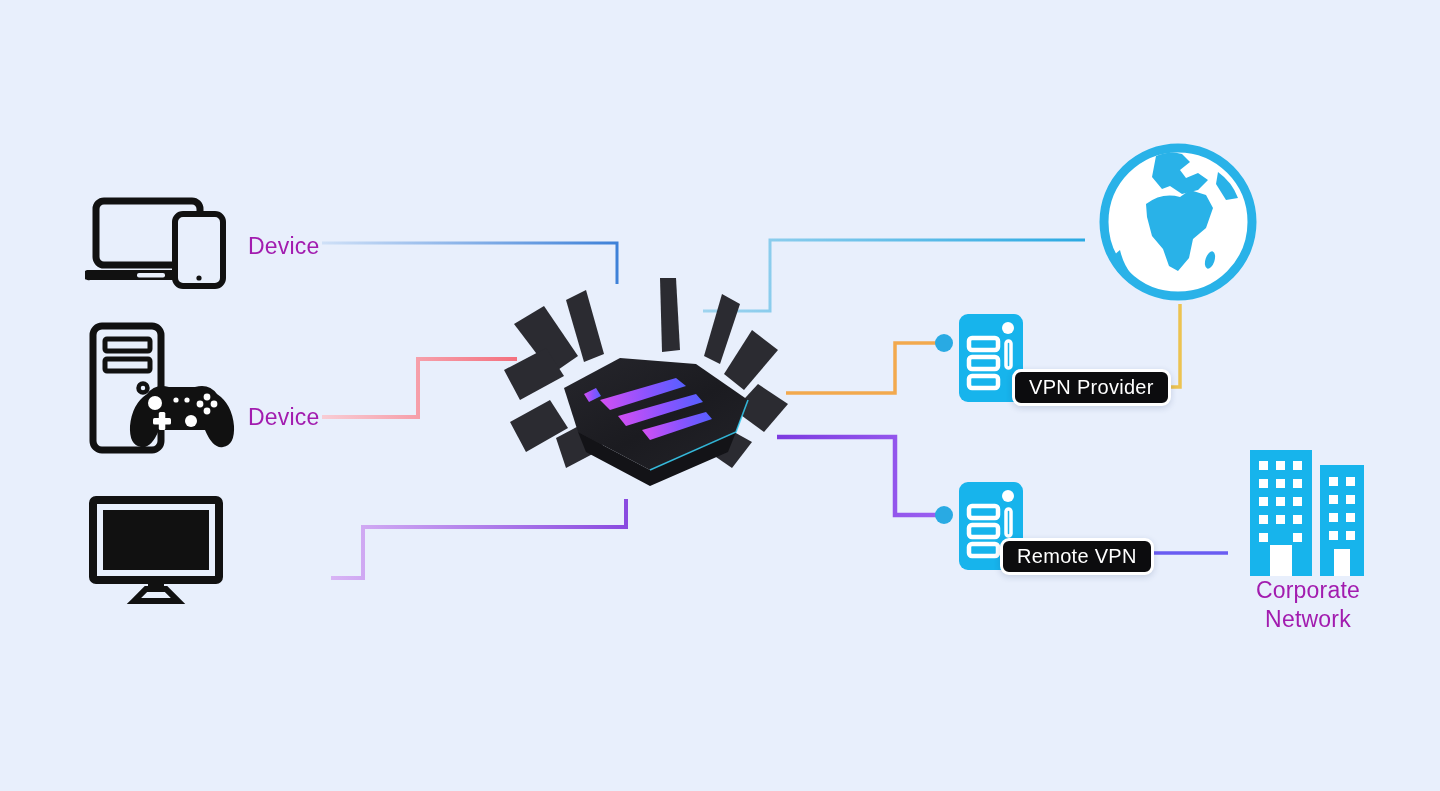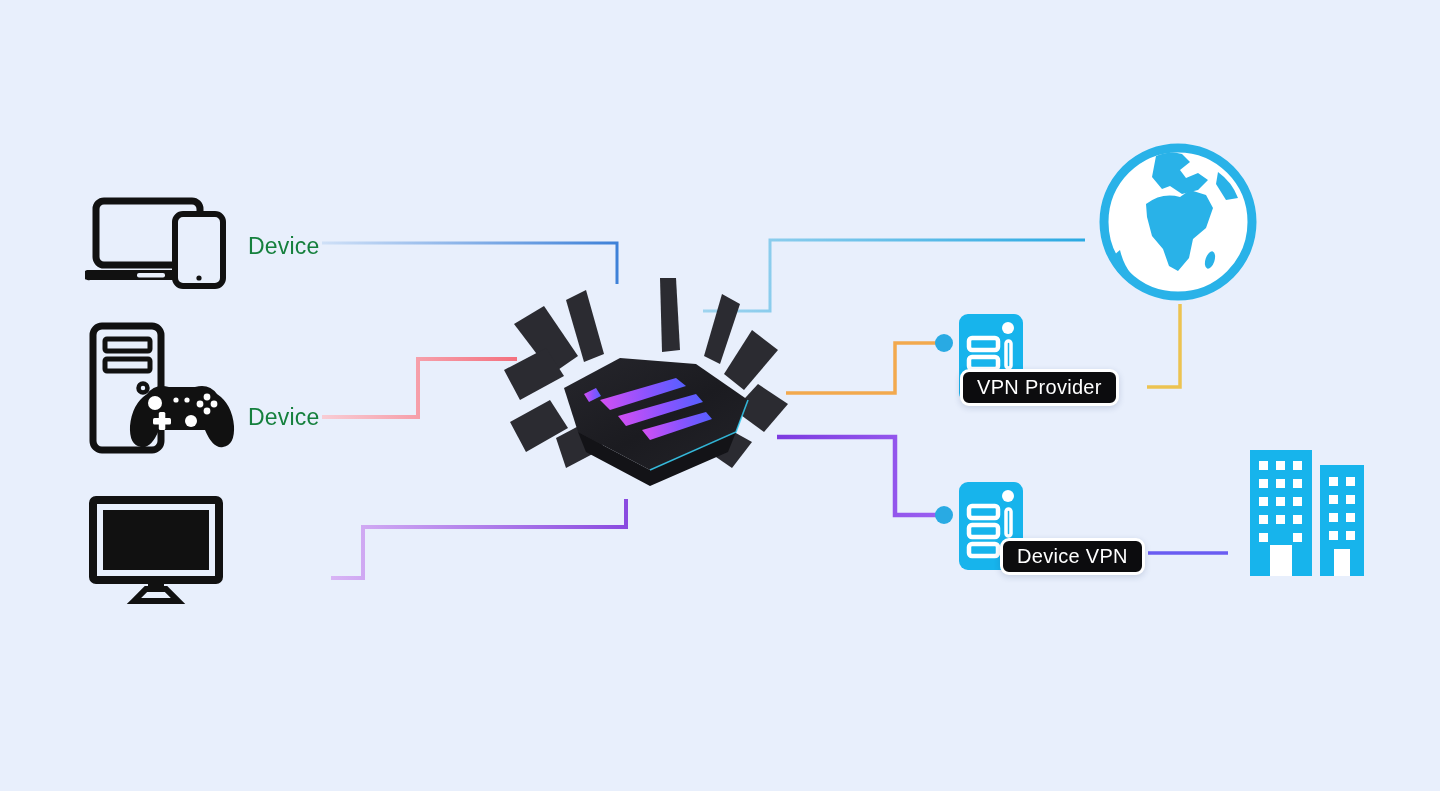--- a/index.html
+++ b/index.html
@@ -1,20 +1,20 @@
 <!DOCTYPE html>
 <html><head>
 <meta charset="utf-8">
 <style>
   html,body{margin:0;padding:0;}
   body{width:1440px;height:791px;overflow:hidden;background:#e8effc;
        font-family:"Liberation Sans","DejaVu Sans",sans-serif;}
   #stage{position:relative;width:1440px;height:791px;background:#e8effc;}
   .abs{position:absolute;}
-  .node-label{color:#15803d;font-size:23px;font-weight:500;letter-spacing:.2px;line-height:1.28;}
+  .node-label{color:#a21caf;font-size:23px;font-weight:500;letter-spacing:.2px;line-height:1.28;}
   .center-label{text-align:center;}
   .pill{position:absolute;display:inline-flex;align-items:center;justify-content:center;
         background:#0c0c0e;color:#fff;border:3px solid #fff;border-radius:9px;
         padding:4px 14px;font-size:20px;font-weight:500;letter-spacing:.3px;
         box-shadow:0 2px 6px rgba(40,60,110,.18);white-space:nowrap;z-index:3;}
   .internet-text{color:#2b2b33;font-size:24px;font-weight:500;}
   svg{display:block;}
   #links-layer{position:absolute;left:0;top:0;z-index:1;}
   .node{z-index:2;}
 </style>
@@ -152,33 +152,33 @@
   <svg class="abs node" style="left:958px;top:313px" width="66" height="90" viewBox="0 0 66 90">
     <g fill="#17b4ec">
       <rect x="1" y="1" width="64" height="88" rx="9"></rect>
     </g>
     <circle cx="50" cy="15" r="6" fill="#fff"></circle>
     <rect x="11" y="25" width="29" height="12" rx="3" fill="none" stroke="#fff" stroke-width="4.5"></rect>
     <rect x="11" y="44" width="29" height="12" rx="3" fill="none" stroke="#fff" stroke-width="4.5"></rect>
     <rect x="11" y="63" width="29" height="12" rx="3" fill="none" stroke="#fff" stroke-width="4.5"></rect>
     <rect x="48" y="28" width="5" height="27" rx="2.5" fill="none" stroke="#fff" stroke-width="3.5"></rect>
   </svg>
-  <div class="pill" style="left:960px;top:369px">VPN Provider</div>
+  <div class="pill" style="left:1012px;top:369px">VPN Provider</div>
 
   <svg class="abs node" style="left:958px;top:481px" width="66" height="90" viewBox="0 0 66 90">
     <g fill="#17b4ec">
       <rect x="1" y="1" width="64" height="88" rx="9"></rect>
     </g>
     <circle cx="50" cy="15" r="6" fill="#fff"></circle>
     <rect x="11" y="25" width="29" height="12" rx="3" fill="none" stroke="#fff" stroke-width="4.5"></rect>
     <rect x="11" y="44" width="29" height="12" rx="3" fill="none" stroke="#fff" stroke-width="4.5"></rect>
     <rect x="11" y="63" width="29" height="12" rx="3" fill="none" stroke="#fff" stroke-width="4.5"></rect>
     <rect x="48" y="28" width="5" height="27" rx="2.5" fill="none" stroke="#fff" stroke-width="3.5"></rect>
   </svg>
-  <div class="pill" style="left:1000px;top:538px">Device VPN</div>
+  <div class="pill" style="left:1000px;top:538px">Remote VPN</div>
 
   <svg class="abs node" style="left:1250px;top:446px" width="116" height="130" viewBox="0 0 116 130">
     <g fill="#17b4ec">
       <rect x="0" y="4" width="62" height="126"></rect>
       <rect x="70" y="19" width="44" height="111"></rect>
     </g>
     <g fill="#fff">
       <rect x="9" y="15" width="9" height="9"></rect>
         <rect x="26" y="15" width="9" height="9"></rect>
         <rect x="43" y="15" width="9" height="9"></rect>
@@ -198,14 +198,15 @@
         <rect x="96" y="31" width="9" height="9"></rect>
       <rect x="79" y="49" width="9" height="9"></rect>
         <rect x="96" y="49" width="9" height="9"></rect>
       <rect x="79" y="67" width="9" height="9"></rect>
         <rect x="96" y="67" width="9" height="9"></rect>
       <rect x="79" y="85" width="9" height="9"></rect>
         <rect x="96" y="85" width="9" height="9"></rect>
       <rect x="84" y="103" width="16" height="27"></rect>
     </g>
   </svg>
+  <div class="abs node-label center-label" style="left:1230px;top:576px;width:156px">Corporate Network</div>
 
 </div>
 
 </body></html>

